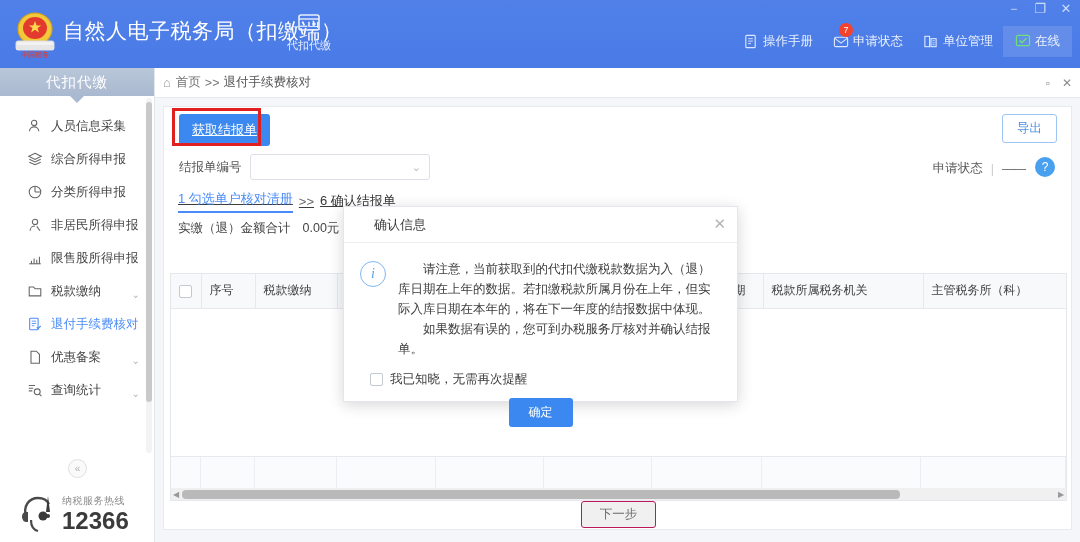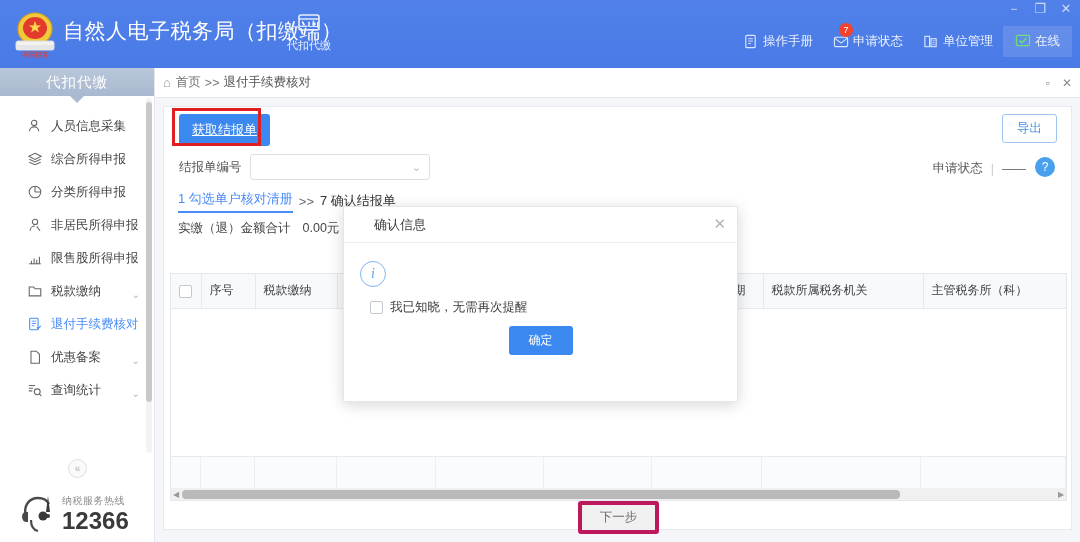--- a/index.html
+++ b/index.html
@@ -177,21 +177,21 @@
   .status .dash { letter-spacing: -1px; color:#666; }
   .help {
     position: absolute; right: 16px; top: 6px;
     width: 20px; height: 20px; border-radius: 50%;
     background: #49a0ef; color: #fff; font-size: 12px;
     display: flex; align-items: center; justify-content: center; cursor: pointer;
   }
 
   .steps {
     position: relative; height: 26px; margin-left: 14px;
-    font-size: 13px; color: #3d3d3d; display: flex; align-items: flex-end; gap: 6px;
+    font-size: 13px; color: #3d3d3d; display: flex; align-items: flex-end; gap: 6px; text-decoration: underline;
   }
   .step1 { color: #4a8cf7; border-bottom: 2px solid #4a8cf7; padding-bottom: 3px; cursor:pointer;}
   .stepsep { color: #6a6a6a; padding-bottom: 4px; }
   .step2 { color: #333; padding-bottom: 3px; cursor:pointer;}
   .steprule {
     position: absolute; left: 0; right: 0; bottom: 0;
     border-bottom: 1px solid #e4e6ea; z-index: -1;
   }
 
   .sumrow {
@@ -234,21 +234,21 @@
     position: absolute; left: 1px; top: 0; width: 82%; height: 9px;
     background: #b9b9b9; border-radius: 4px;
   }
 
   .nextwrap {
     position: absolute; left: 0; bottom: 0; width: 909px; height: 28px;
     display: flex; justify-content: center; align-items: flex-start;
   }
   .btn-next {
     background: #f0f0f0; color: #6a6a6a; font-size: 12.5px;
-    border: 4px solid #be185d; border-radius: 3px; padding: 4px 18px; cursor: pointer;
+    border: 1px solid #be185d; border-radius: 3px; padding: 4px 18px; cursor: pointer;
   }
 
   
   .modal {
     position: absolute; left: 343px; top: 206px;
     width: 395px; height: 196px; background: #fff;
     border: 1px solid #e3e6eb; box-shadow: 0 3px 14px rgba(0,0,0,.16);
     z-index: 50;
   }
   .modal-head {
@@ -519,21 +519,21 @@
           <span>申请状态</span>
           <span class="vline">|</span>
           <span class="dash">——</span>
         </div>
         <div class="help">?</div>
       </div>
 
       <div class="steps">
         <span class="step1">1 勾选单户核对清册</span>
         <span class="stepsep">&gt;&gt;</span>
-        <span class="step2">7 确认结报单</span>
+        <span class="step2">6 确认结报单</span>
         <span class="steprule"></span>
       </div>
 
       <div class="sumrow">
         <span>实缴（退）金额合计</span>
         <span class="amt">0.00元</span>
       </div>
 
       <div class="tablewrap">
         <table class="grid">
@@ -589,20 +589,24 @@
     </div>
   </div>
 
   <div class="modal">
     <div class="modal-head">
       <span>确认信息</span>
       <span class="modal-close">✕</span>
     </div>
     <div class="modal-body">
       <div class="minfo">i</div>
+      <div class="mtext">
+        <p>请注意，当前获取到的代扣代缴税款数据为入（退）库日期在上年的数据。若扣缴税款所属月份在上年，但实际入库日期在本年的，将在下一年度的结报数据中体现。</p>
+        <p>如果数据有误的，您可到办税服务厅核对并确认结报单。</p>
+      </div>
     </div>
     <label class="mcheck">
       <span class="ckbox"></span>
       <span>我已知晓，无需再次提醒</span>
     </label>
     <div class="modal-foot">
       <button class="btn-ok">确定</button>
     </div>
   </div>
 

